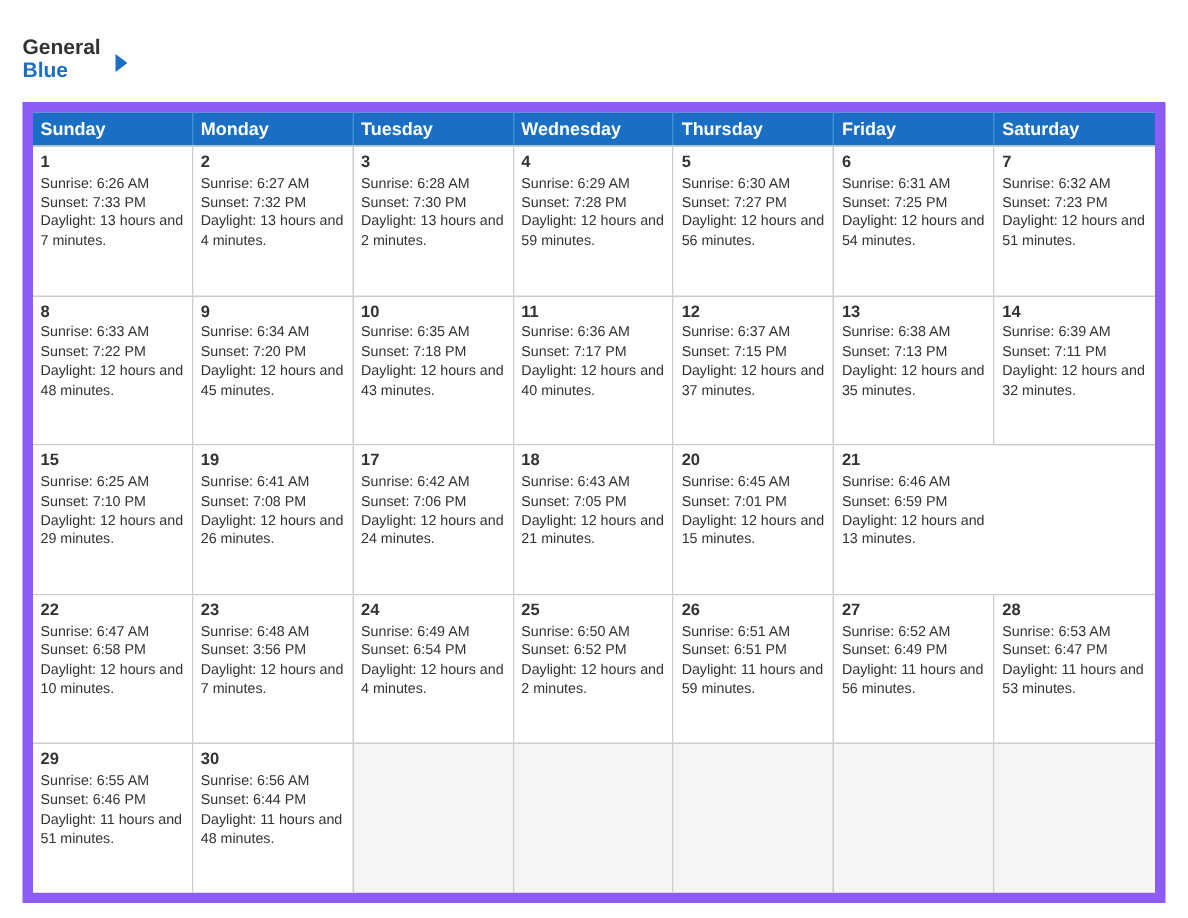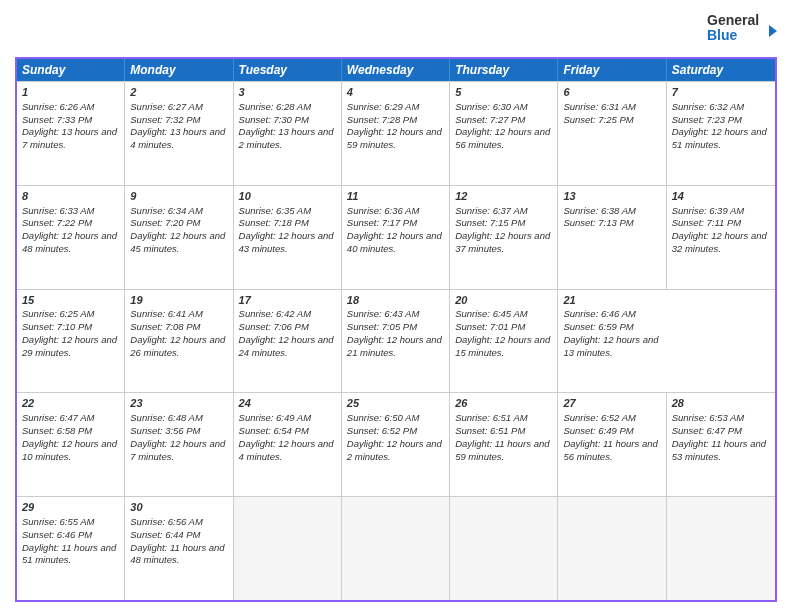--- a/index.html
+++ b/index.html
@@ -6,24 +6,23 @@
     body {
       font-family: Arial, sans-serif;
       background: #fff;
       width: 792px;
       height: 612px;
       overflow: hidden;
     }
     .page {
       width: 792px;
       height: 612px;
-      padding: 9px 15px 10px 15px;
+      padding: 20px 15px 10px 15px;
       display: flex;
       flex-direction: column;
-      align-items: flex-end;
     }
     .header {
       display: flex;
       justify-content: space-between;
       align-items: flex-start;
       margin-bottom: 8px;
     }
     .logo {
       display: flex;
       align-items: center;
@@ -37,22 +36,21 @@
       color: #222;
     }
     .location-title {
       font-size: 15px;
       color: #555;
     }
     .calendar {
       flex: 1;
       display: flex;
       flex-direction: column;
-      border: 2px solid #8b5cf6;
-      font-style: italic;
+      border: 7px solid #8b5cf6;
     }
     .cal-header-row {
       display: grid;
       grid-template-columns: repeat(7, 1fr);
       background: #1a6fc4;
     }
     .cal-header-cell {
       color: #fff;
       font-size: 12px;
       font-weight: bold;
@@ -146,20 +144,21 @@
           <div class="cal-cell">
         <span class="day-num">5</span>
         <span>Sunrise: 6:30 AM</span><br>
         <span>Sunset: 7:27 PM</span><br>
         <span>Daylight: 12 hours and 56 minutes.</span>
       </div>
           <div class="cal-cell">
         <span class="day-num">6</span>
         <span>Sunrise: 6:31 AM</span><br>
         <span>Sunset: 7:25 PM</span><br>
+        <span>Daylight: 12 hours and 54 minutes.</span>
       </div>
           <div class="cal-cell">
         <span class="day-num">7</span>
         <span>Sunrise: 6:32 AM</span><br>
         <span>Sunset: 7:23 PM</span><br>
         <span>Daylight: 12 hours and 51 minutes.</span>
       </div>
         </div>
         <div class="cal-row">
           <div class="cal-cell">
@@ -189,20 +188,21 @@
           <div class="cal-cell">
         <span class="day-num">12</span>
         <span>Sunrise: 6:37 AM</span><br>
         <span>Sunset: 7:15 PM</span><br>
         <span>Daylight: 12 hours and 37 minutes.</span>
       </div>
           <div class="cal-cell">
         <span class="day-num">13</span>
         <span>Sunrise: 6:38 AM</span><br>
         <span>Sunset: 7:13 PM</span><br>
+        <span>Daylight: 12 hours and 35 minutes.</span>
       </div>
           <div class="cal-cell">
         <span class="day-num">14</span>
         <span>Sunrise: 6:39 AM</span><br>
         <span>Sunset: 7:11 PM</span><br>
         <span>Daylight: 12 hours and 32 minutes.</span>
       </div>
         </div>
         <div class="cal-row">
           <div class="cal-cell">

